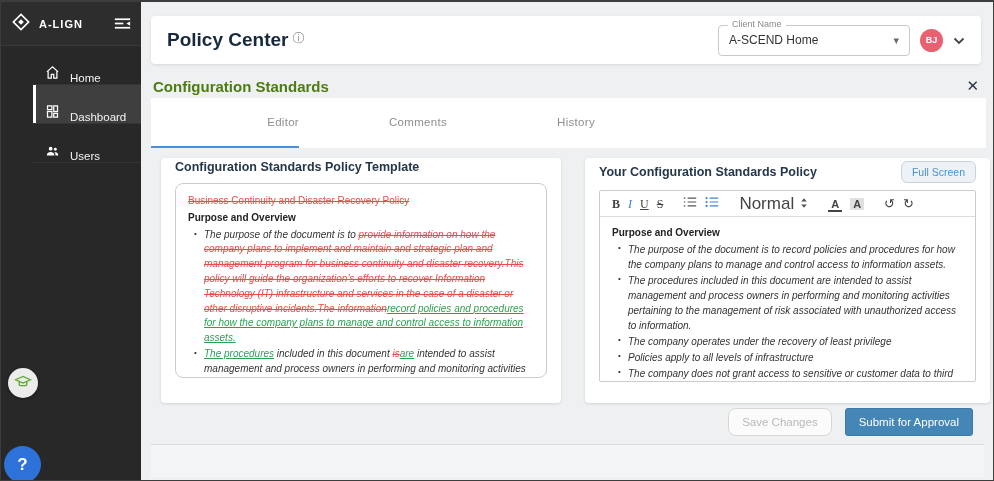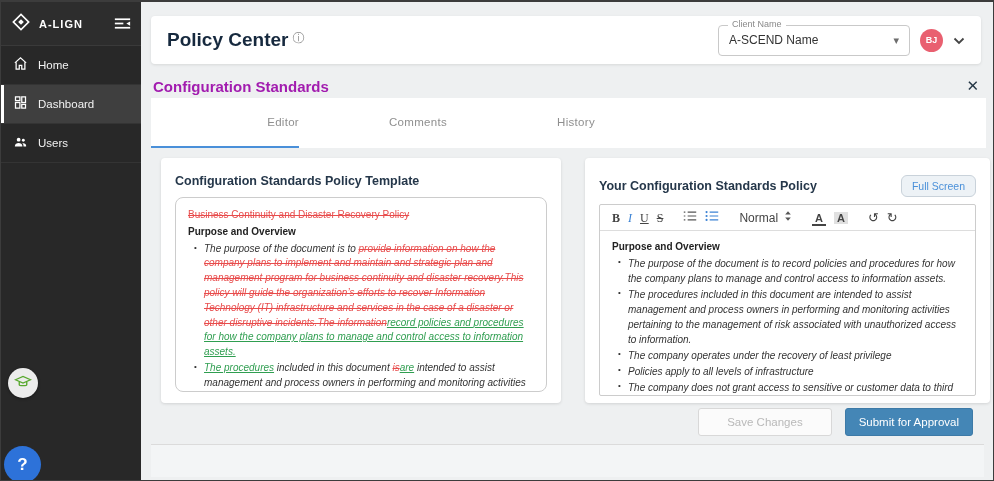--- a/index.html
+++ b/index.html
@@ -6,22 +6,22 @@
   html,body { background:#dfe1e3; font-family:"Liberation Sans", sans-serif; }
   .app{ position:relative; width:994px; height:481px; background:#eef0f1; overflow:hidden;
         border:1px solid #3c3c3c; border-top-width:2px; }
 
   
   .sidebar{ position:absolute; left:0; top:0; width:140px; height:100%; background:#282828; }
   .sb-header{ height:44px; display:flex; align-items:center; padding:0 10px;
               border-bottom:1px solid #3a3a3a; background:#2d2d2d; }
   .brand{ color:#fff; font-weight:bold; font-size:11px; letter-spacing:1px; margin-left:8px; flex:1; }
   .collapse-btn{ background:none; border:none; cursor:pointer; display:flex; }
-  .sb-item{ position:relative; height:39px; display:flex; align-items:center; padding:0 12px;
-            border-bottom:1px solid #343434; cursor:pointer; }
+  .sb-item{ position:relative; height:39px; display:flex; align-items:flex-end; padding:0 12px;
+            border-bottom:1px solid #343434; cursor:pointer;margin-left:32px; }
   .sb-item .sb-label{ color:#f2f2f2; font-size:11.5px; margin-left:10px; }
   .sb-item.active{ background:#3f3f3f; }
   .sb-item.active::before{ content:""; position:absolute; left:0; top:0; bottom:0; width:3px; background:#fff; }
   .academy-btn{ position:absolute; left:7px; top:366px; width:30px; height:30px; border-radius:50%;
                 background:#ececec; border:none; display:flex; align-items:center; justify-content:center;
                 box-shadow:0 1px 3px rgba(0,0,0,.4); cursor:pointer; }
   .help-btn{ position:absolute; left:3px; top:444px; width:37px; height:37px; border-radius:50%;
              background:#2d72d9; color:#fff; border:none; font-size:17px; font-weight:bold;
              display:flex; align-items:center; justify-content:center; cursor:pointer; }
 
@@ -41,32 +41,32 @@
   .client-label{ position:absolute; top:-7px; left:9px; font-size:9px; color:#8a8a8a; background:#fff; padding:0 4px;text-align:center; }
   .client-value{ font-size:12px; color:#333; }
   .caret-icon{ margin-left:auto; color:#6d6d6d; font-size:11px; }
   .caret-icon::before{ content:"▾"; }
   .avatar{ width:23px; height:23px; border-radius:50%; background:#e96070; color:#fff; font-size:9px;
            font-weight:bold; display:flex; align-items:center; justify-content:center; cursor:pointer; }
   .chev-btn{ background:none; border:none; display:flex; cursor:pointer; }
 
   .modal-head{ position:absolute; left:12px; right:14px; top:72px; height:24px; display:flex;
                align-items:center; justify-content:space-between; }
-  .modal-title{ font-size:15px; font-weight:bold; color:#a21caf; }
+  .modal-title{ font-size:15px; font-weight:bold; color:#4d7c0f; }
   .close-x{ background:none; border:none; color:#253746; font-size:15px; cursor:pointer; }
   .close-x::before{ content:"✕"; }
 
   .tabsbar{ position:absolute; left:10px; top:96px; width:835px; height:50px; background:#fff; display:flex; }
   .tab{ width:148px; text-align:right; line-height:48px; font-size:11.5px; color:#8f8f8f;
         letter-spacing:.3px; cursor:pointer; border-bottom:2px solid transparent; }
   .tab.active{ border-bottom-color:#4a90d9; }
 
   
   .card{ position:absolute; top:156px; background:#fff; border-radius:4px; box-shadow:0 1px 3px rgba(0,0,0,.12);
-         padding:16px 14px; }
+         padding:2px 14px; }
   .left-card{ left:20px; width:400px; height:245px; }
   .right-card{ left:444px; width:405px; height:245px; }
   .panel-title{ font-size:12.5px; font-weight:bold; color:#25374a; }
   .rc-head{ display:flex; align-items:center; justify-content:space-between; height:24px; }
   .fullscreen{ font-size:10.5px; color:#4a90d9; background:#edf2f6; border:1px solid #c9d2da;
                border-radius:6px; padding:4px 10px; cursor:pointer; font-family:inherit; }
 
   .docbox{ margin-top:9px; height:195px; border:1px solid #ccc; border-radius:8px; background:#fff;
            padding:10px 12px; overflow:hidden; font-size:10px; line-height:1.48; color:#333; }
   .del-title{ color:#e84c4c; text-decoration:line-through; margin-bottom:2px; }
@@ -80,30 +80,30 @@
   .editorbox{ margin-top:6px; height:192px; border:1px solid #ccc; border-radius:2px; background:#fff; overflow:hidden; }
   .toolbar{ height:26px; border-bottom:1px solid #ddd; display:flex; align-items:center; padding:0 8px; }
   .tb{ background:none; border:none; font-family:"Liberation Serif", serif; font-size:12px; color:#444;
        cursor:pointer; padding:0 4px; line-height:24px; }
   .tb.sans{ font-family:inherit; }
   .tb.blue{ color:#3b82d4; }
   .tb.b{ font-weight:bold; } .tb.i{ font-style:italic; } .tb.u{ text-decoration:underline; }
   .tb.s{ text-decoration:line-through; }
   .tb.icon-btn{ display:flex; align-items:center; }
   .gap{ margin-left:12px; }
-  .picker{ display:flex; align-items:center; font-family:inherit; font-size:12px; gap:6px; }
+  .picker{ display:flex; align-items:center; font-family:inherit; font-size:17px; gap:6px; }
   .colorA{ font-family:inherit; font-size:11px; font-weight:bold; border-bottom:2px solid #444; line-height:14px; padding:0 3px; }
   .bgA{ font-family:inherit; font-size:11px; font-weight:bold; background:#e0e0e0; line-height:14px; padding:0 3px; }
   .undo::before{ content:"↺"; font-size:13px; } .redo::before{ content:"↻"; font-size:13px; }
   .editor-doc{ padding:8px 12px; font-size:10px; line-height:1.5; color:#333; height:164px; overflow:hidden; }
 
   
   .footer-btns{ position:absolute; top:406px; right:20px; display:flex; gap:13px; }
   .btn-save{ background:#fbfbfb; border:1px solid #d8d8d8; color:#b9b9b9; font-size:11.5px;
-             border-radius:3px; padding:7px 28px; font-family:inherit; }
+             border-radius:8px; padding:7px 13px; font-family:inherit; }
   .btn-submit{ background:#4486b6; border:1px solid #3d7aa7; color:#fff; font-size:11.5px;
                border-radius:3px; padding:7px 13px; font-family:inherit; cursor:pointer; }
   .bottom-strip{ position:absolute; left:10px; right:9px; top:442px; height:33px;
                  border-top:1px solid #dbdbdb; background:#f3f5f6; }
 </style>
 </head>
 <body>
 
 <div class="app">
 
@@ -174,21 +174,21 @@
   <main class="main">
 
     <header class="topcard">
       <div class="title-wrap">
         <h1 class="page-title">Policy Center</h1>
         <span class="icon-info"></span>
       </div>
       <div class="top-right">
         <div class="client-select">
           <span class="client-label">Client Name</span>
-          <span class="client-value">A-SCEND Name</span>
+          <span class="client-value">A-SCEND Home</span>
           <span class="caret-icon"></span>
         </div>
         <div class="avatar">BJ</div>
         <button class="chev-btn">
           <span>
             <svg width="12" height="8" viewBox="0 0 12 8">
                 <path d="M1.5 1.5 L6 6 L10.5 1.5" stroke="#444" stroke-width="1.8" fill="none"></path>
               </svg>
           </span>
         </button>

